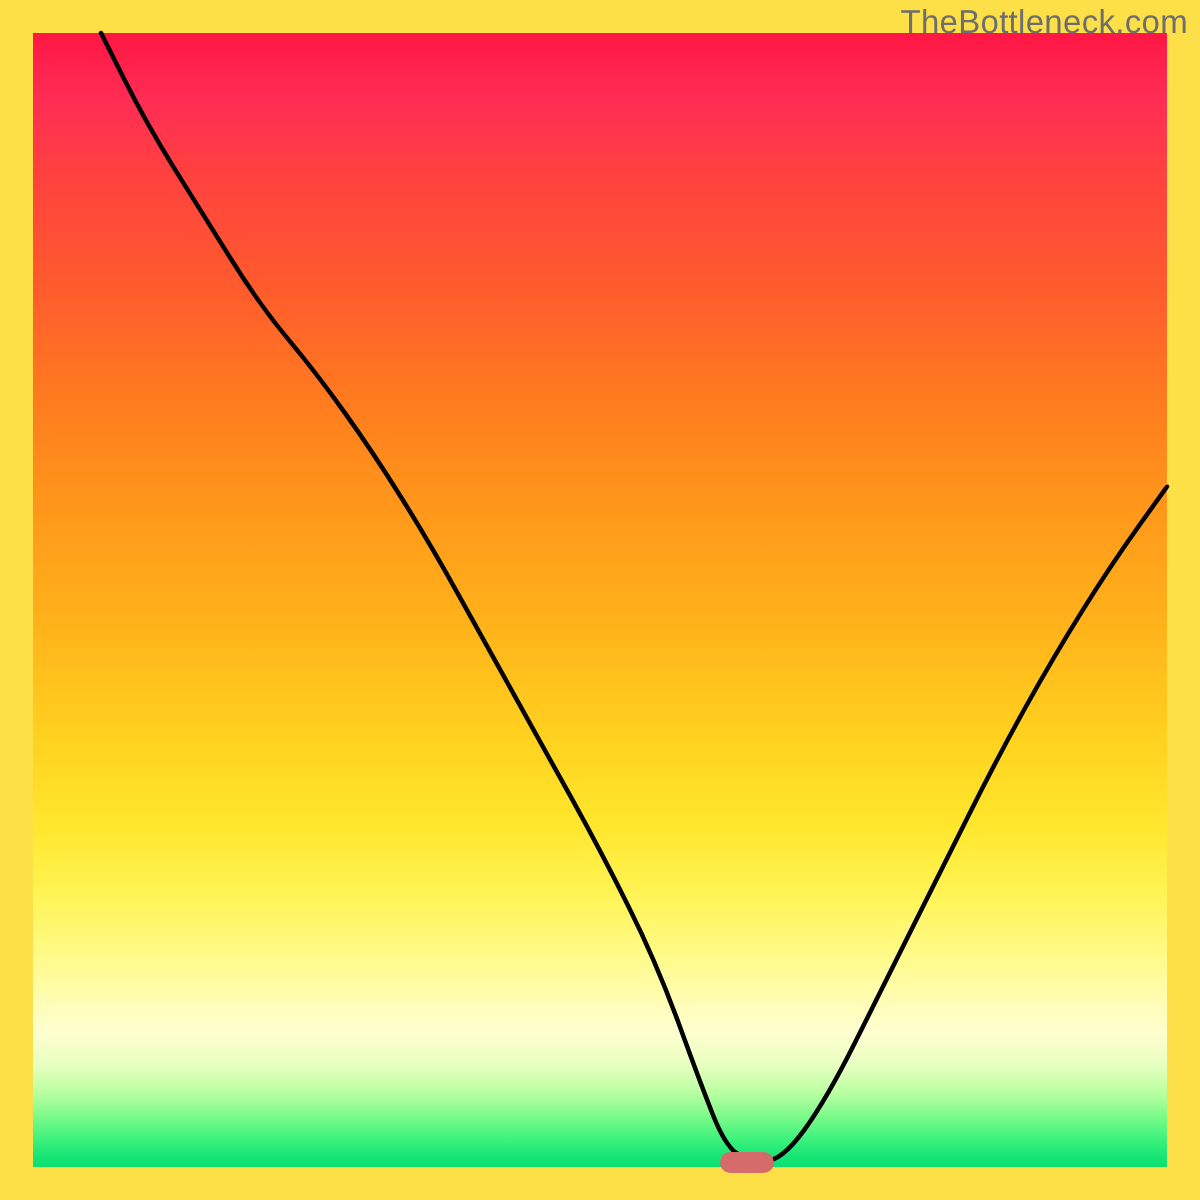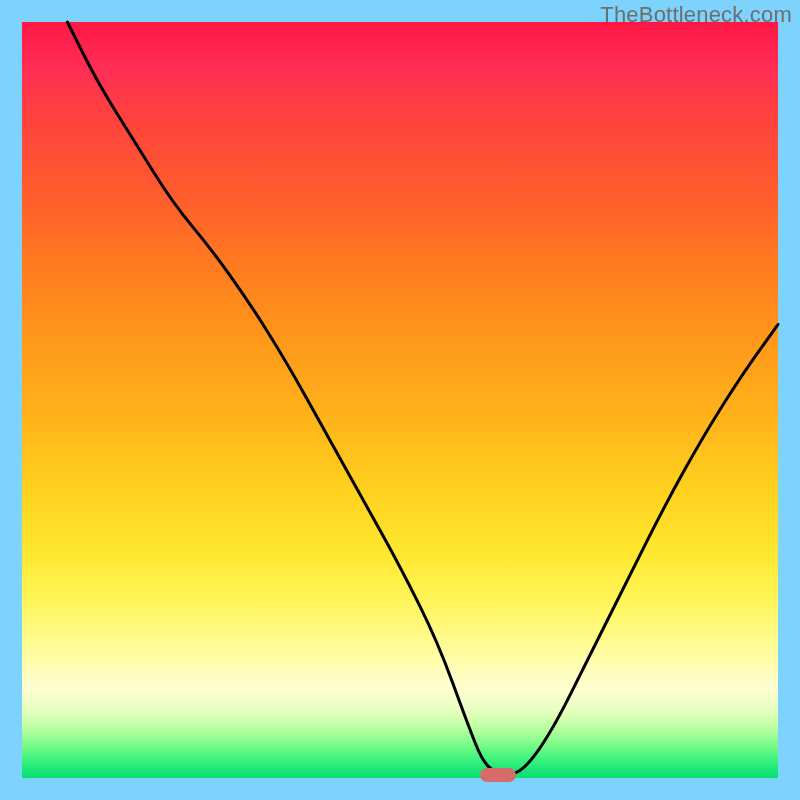--- a/index.html
+++ b/index.html
@@ -8,21 +8,21 @@
     width: 800px;
     height: 800px;
     overflow: hidden;
     background: #000;
     font-family: Arial, Helvetica, sans-serif;
   }
   .frame {
     position: relative;
     width: 800px;
     height: 800px;
-    background: #7dd3fc;
+    background: #fde047;
   }
   .plot-area {
     position: absolute;
     left: 22px;
     top: 22px;
     width: 756px;
     height: 756px;
     
     background: linear-gradient(
       to bottom,

